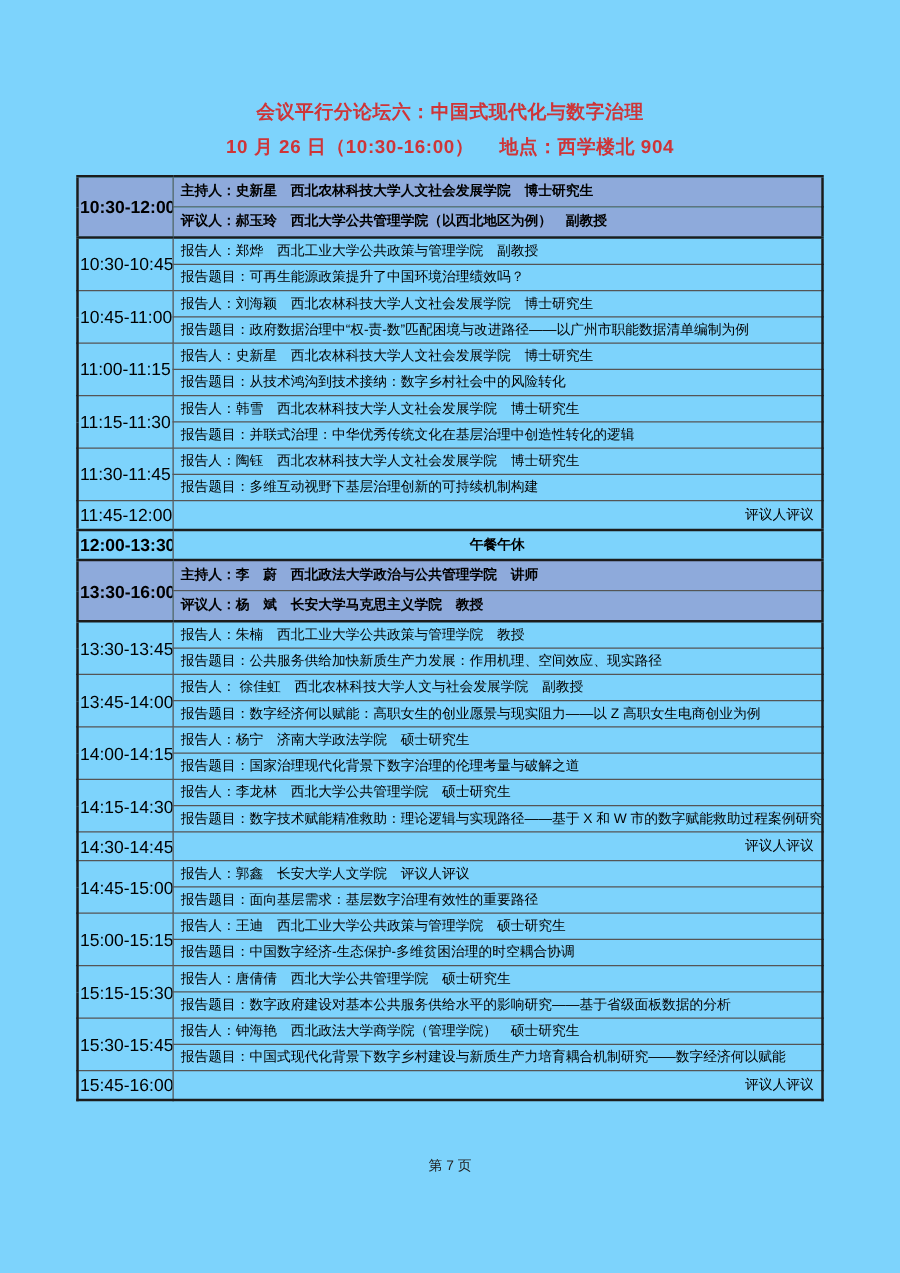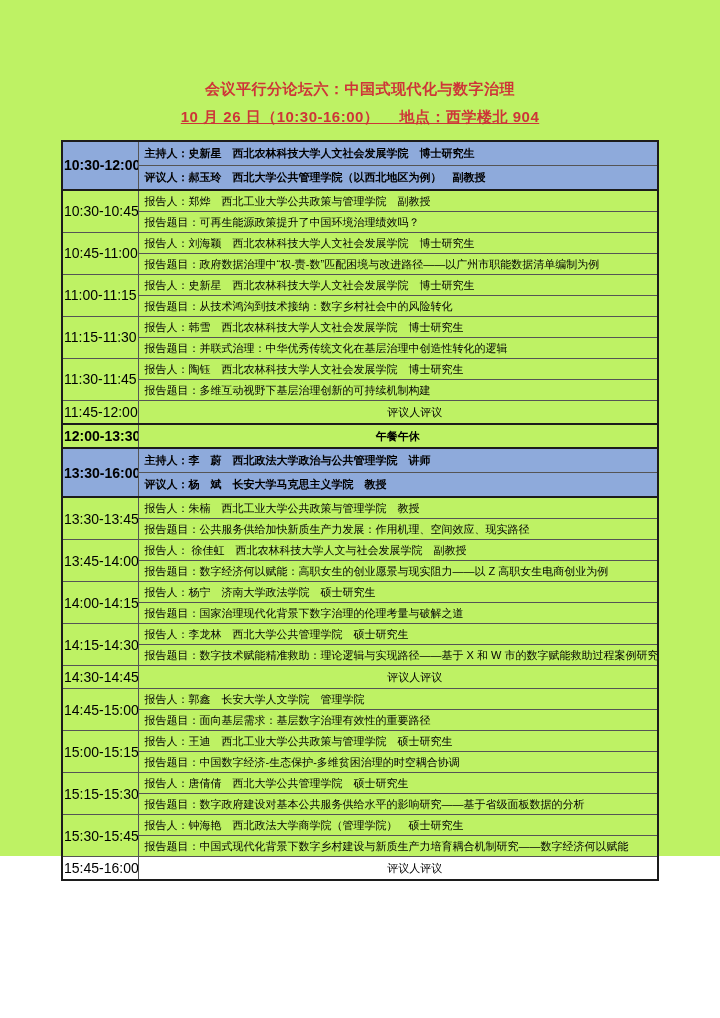--- a/index.html
+++ b/index.html
@@ -9,39 +9,38 @@
     --grid-heavy:#1c1c1c;
   }
   html,body{margin:0;padding:0;background:#ffffff;}
   body{
     width:720px;height:1018px;
     font-family:"Liberation Sans","DejaVu Sans",sans-serif;
     color:#000;
   }
   .page{
     box-sizing:border-box;
-    width:720px;height:856px;
+    width:720px;height:1018px;
     padding-top:80px;
-    background:#bef264;
+    background:#7dd3fc;
   }
   .title{
     text-align:center;
     color:var(--title-red);
     font-weight:700;
     font-size:15px;
     letter-spacing:0.5px;
   }
   .subtitle{
     text-align:center;
     color:var(--title-red);
     font-weight:700;
     font-size:15px;
     margin-top:9px;
     letter-spacing:0.5px;
-    text-decoration:underline;
   }
   table.schedule{
     margin:13px auto 0 auto;
     width:596px;
     border-collapse:collapse;
     table-layout:fixed;
     border:2px solid var(--grid-heavy);
   }
   col.c-time{width:76px;}
   col.c-detail{width:520px;}
@@ -62,21 +61,21 @@
   tr.report td{height:14px;}
   tr.session td{
     background:var(--accent-blue);
     font-weight:700;
     height:17px;
   }
   tr.session.first td{border-top:2px solid var(--grid-heavy);margin-top:21px;}
   tr.session.second td{border-bottom:2px solid var(--grid-heavy);}
   tr.session.first td.time{border-bottom:2px solid var(--grid-heavy);}
   tr.center td{height:14px;}
-  tr.center td.detail{text-align:center;padding-left:40px;}
+  tr.center td.detail{text-align:right;padding-left:40px;}
   tr.break td{
     height:14px;
     font-weight:700;
     border-top:2px solid var(--grid-heavy);
     border-bottom:2px solid var(--grid-heavy);
   }
   tr.break td.detail{text-align:center;}
   .footer{
     text-align:center;
     font-size:11px;
@@ -181,21 +180,21 @@
         </tr>
         <tr class="report second">
           <td class="detail">报告题目：数字技术赋能精准救助：理论逻辑与实现路径——基于 X 和 W 市的数字赋能救助过程案例研究</td>
         </tr>
         <tr class="center">
           <td class="time">14:30-14:45</td>
           <td class="detail">评议人评议</td>
         </tr>
         <tr class="report first">
           <td class="time" rowspan="2">14:45-15:00</td>
-          <td class="detail">报告人：郭鑫　长安大学人文学院　管理学院</td>
+          <td class="detail">报告人：郭鑫　长安大学人文学院　评议人评议</td>
         </tr>
         <tr class="report second">
           <td class="detail">报告题目：面向基层需求：基层数字治理有效性的重要路径</td>
         </tr>
         <tr class="report first">
           <td class="time" rowspan="2">15:00-15:15</td>
           <td class="detail">报告人：王迪　西北工业大学公共政策与管理学院　硕士研究生</td>
         </tr>
         <tr class="report second">
           <td class="detail">报告题目：中国数字经济-生态保护-多维贫困治理的时空耦合协调</td>
@@ -214,13 +213,14 @@
         <tr class="report second">
           <td class="detail">报告题目：中国式现代化背景下数字乡村建设与新质生产力培育耦合机制研究——数字经济何以赋能</td>
         </tr>
         <tr class="center">
           <td class="time">15:45-16:00</td>
           <td class="detail">评议人评议</td>
         </tr>
       </tbody>
   </table>
 
+  <div class="footer">第 7 页</div>
 </div>
 
 </body></html>

